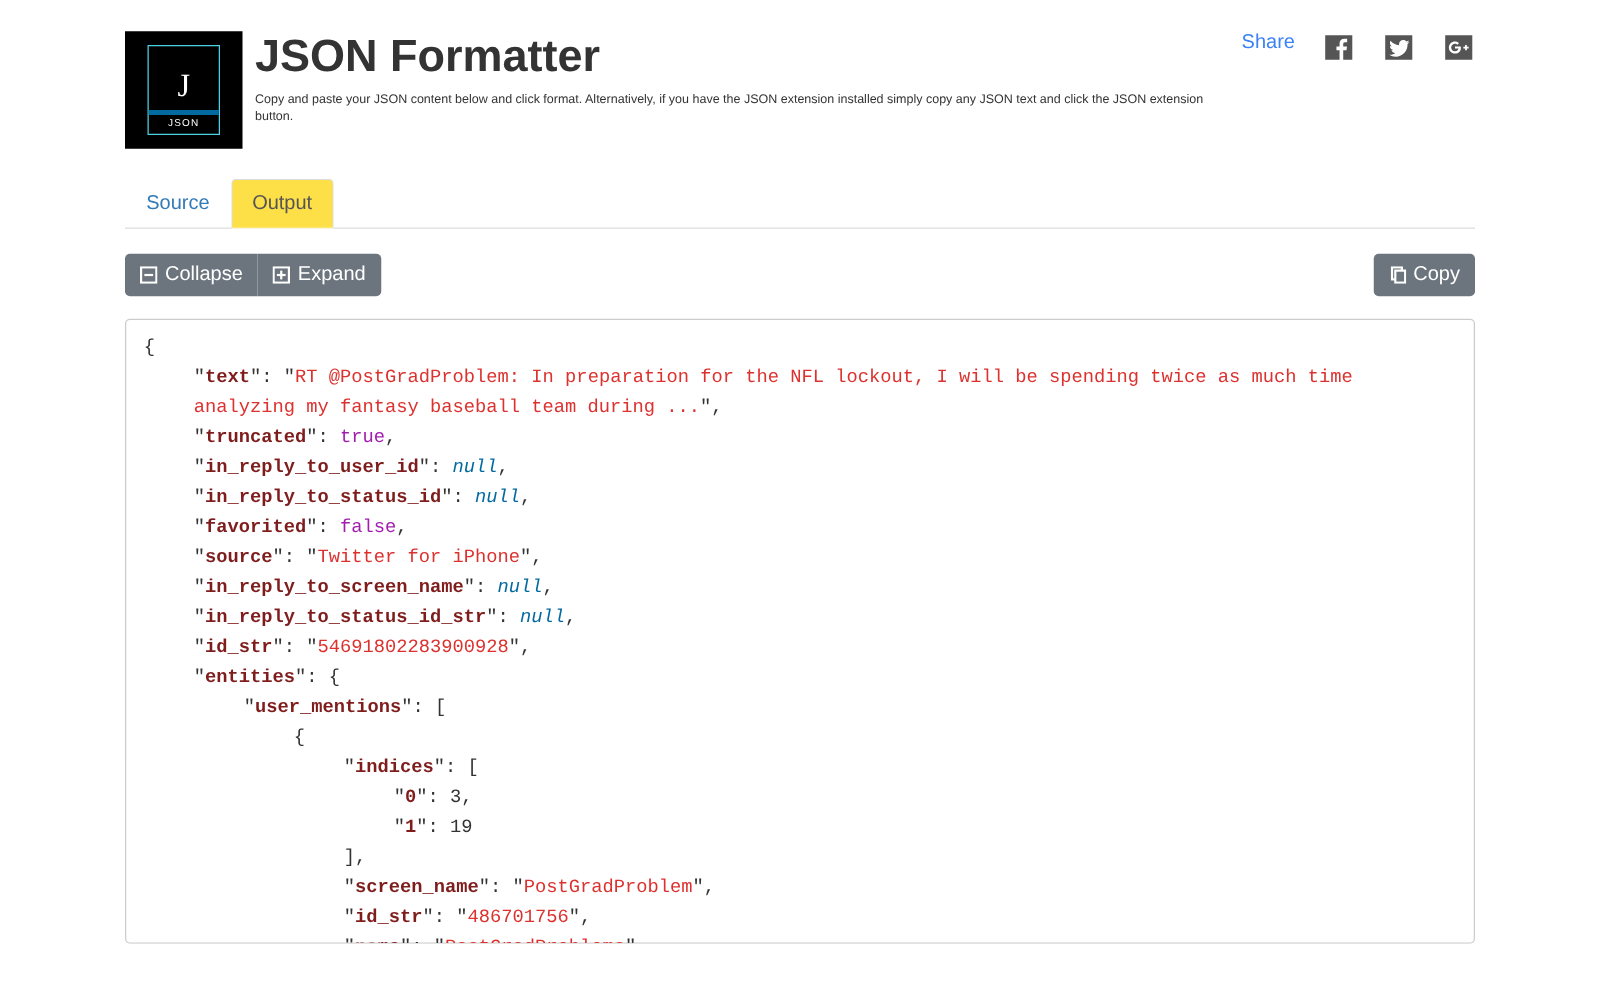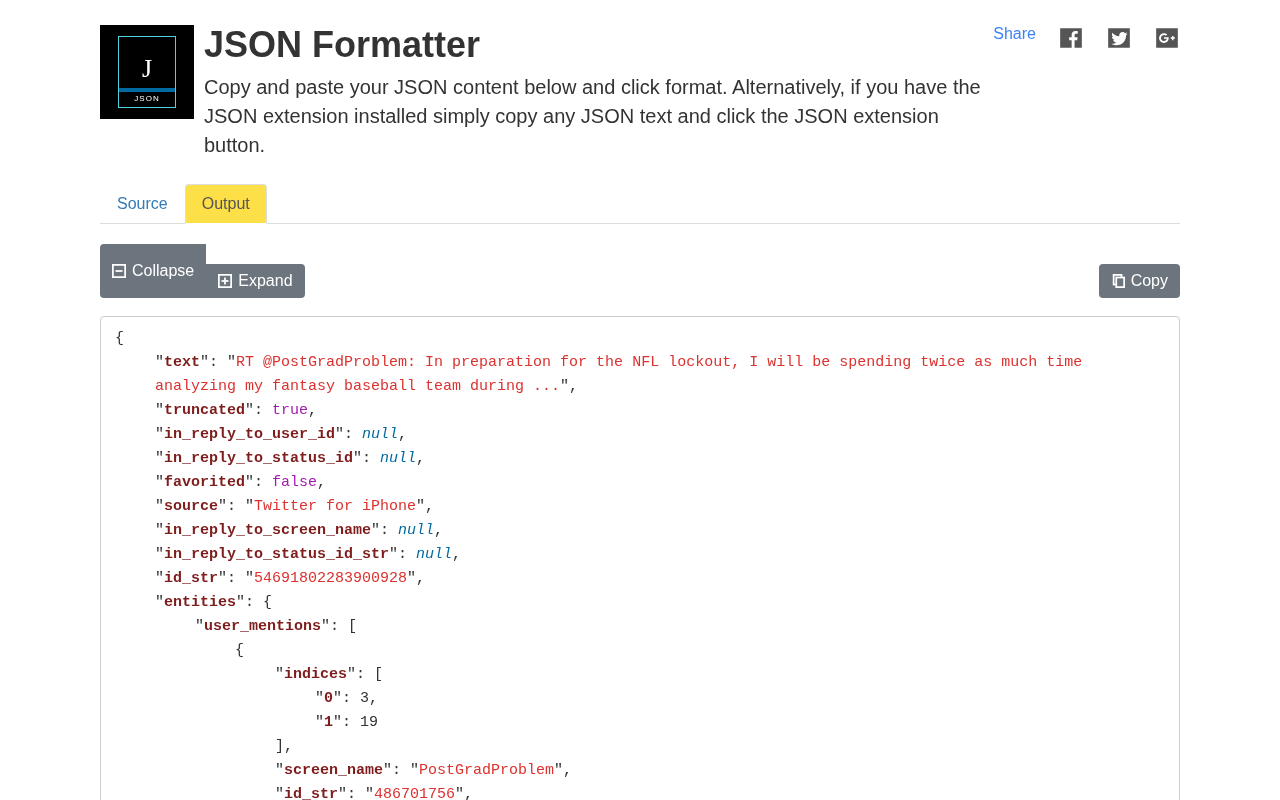--- a/index.html
+++ b/index.html
@@ -58,21 +58,21 @@
 }
 .title-block { flex: 1; }
 .page-title {
   font-size: 36px;
   font-weight: 700;
   color: #333;
   margin-bottom: 8px;
   line-height: 1.1;
 }
 .page-desc {
-  font-size: 20px;
+  font-size: 10px;
   color: #333;
   line-height: 1.45;
   max-width: 820px;
 }
 .share-block {
   display: flex;
   gap: 22px;
   color: #3b82f6;
 }
 .share-label { font-size: 16px; }
@@ -114,21 +114,21 @@
   color: #fff;
   border: none;
   padding: 8px 12px;
   font-size: 16px;
   cursor: pointer;
   display: flex;
   align-items: center;
   gap: 6px;
 }
 .btn:first-child { border-radius: 4px 0 0 4px; }
-.btn:last-child { border-radius: 0 4px 4px 0; margin-top: 20px; }
+.btn:last-child { border-radius: 0 4px 4px 0; }
 .btn.single { border-radius: 4px; }
 .btn-icon { width: 14px; height: 14px; fill: #fff; }
 .output-box {
   border: 1px solid #ccc;
   border-radius: 4px;
   margin-top: 18px;
   height: 500px;
   overflow-y: scroll;
   padding: 10px 14px;
   font-family: "SFMono-Regular", Consolas, "Liberation Mono", Menlo, monospace;

